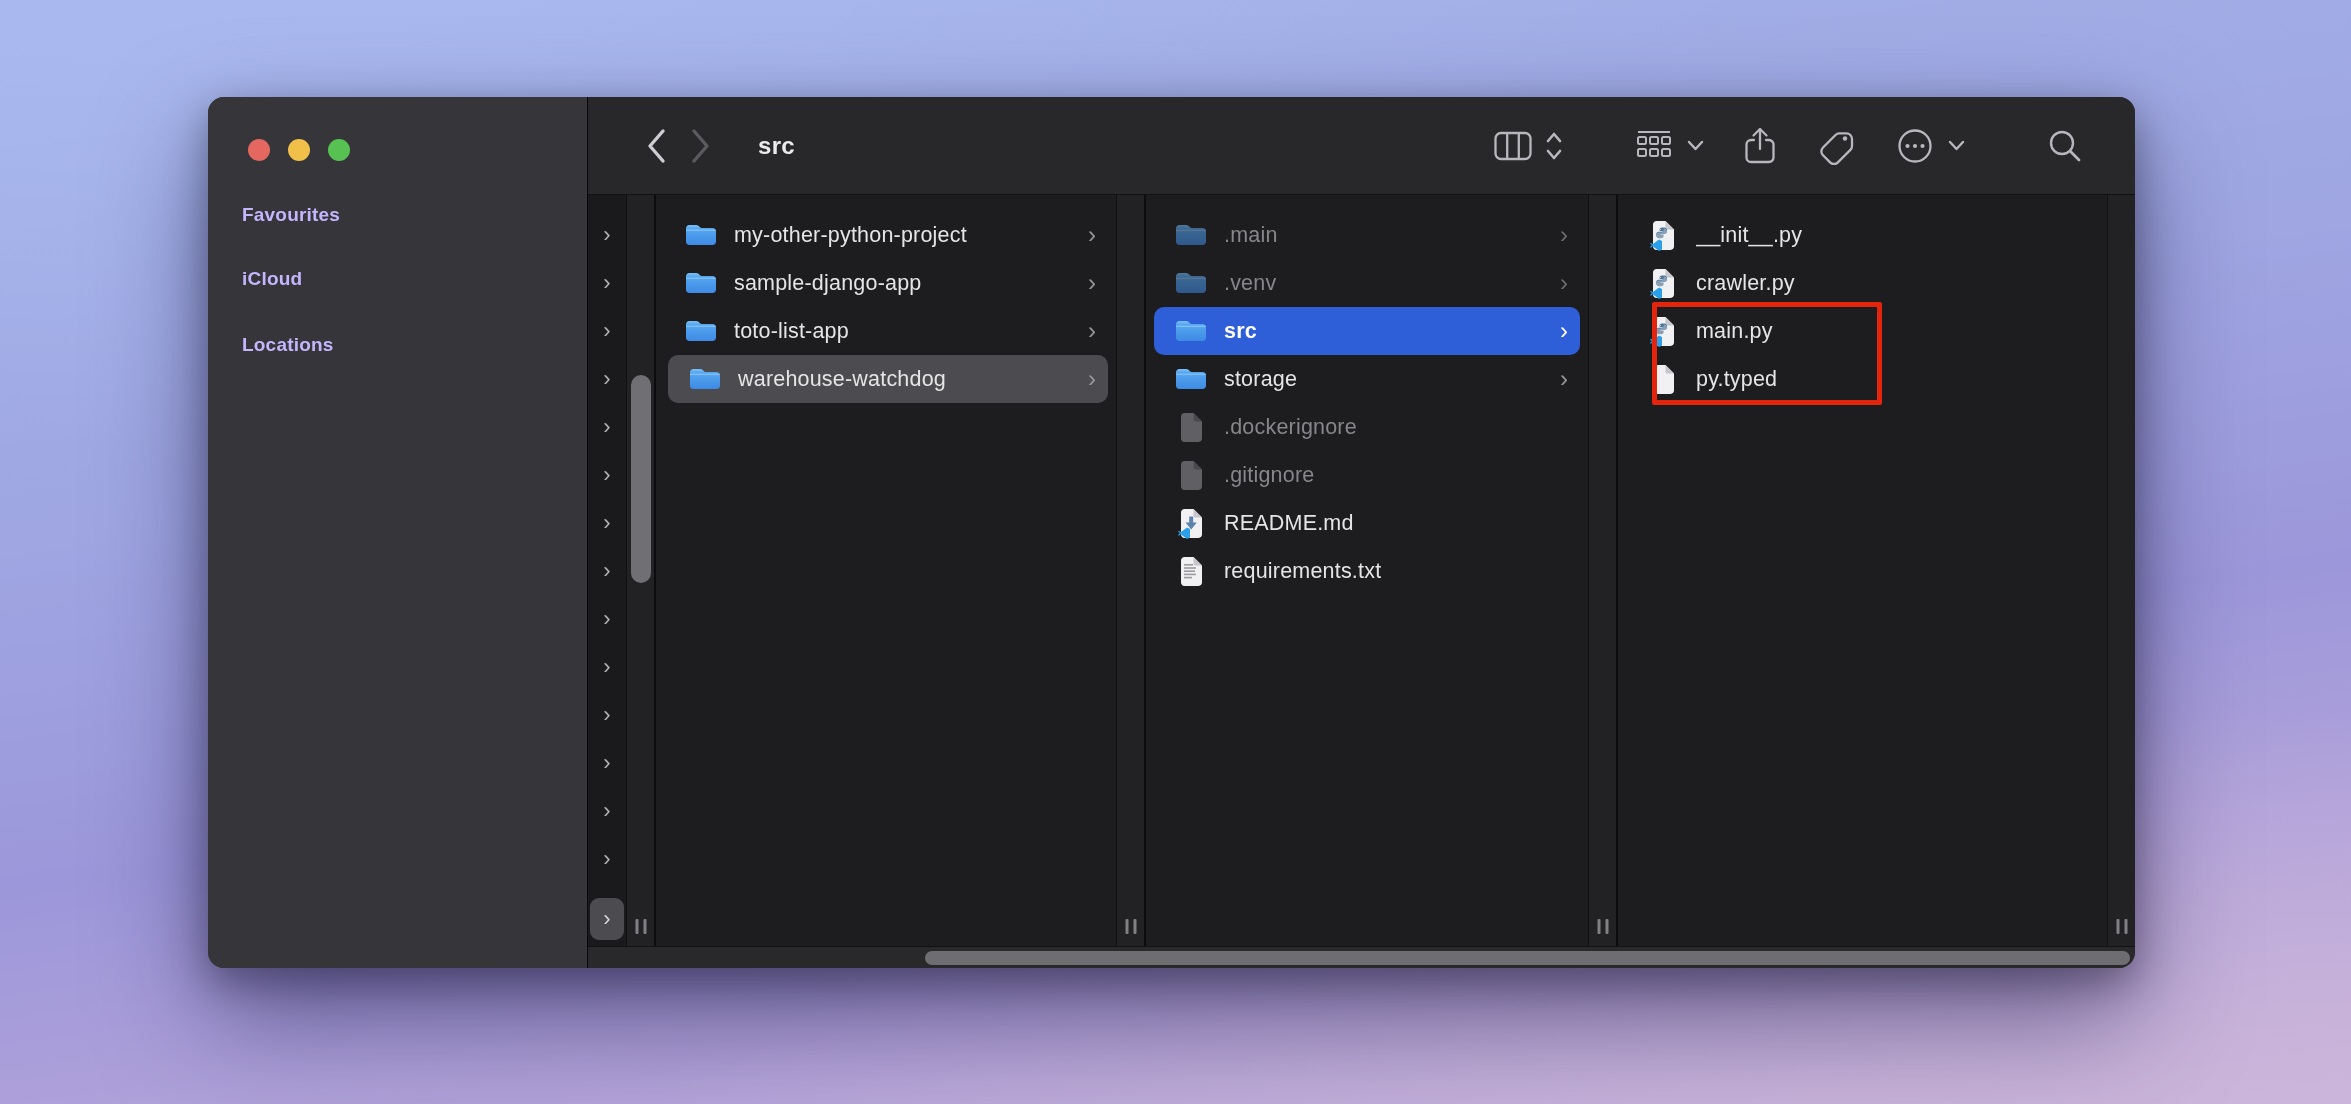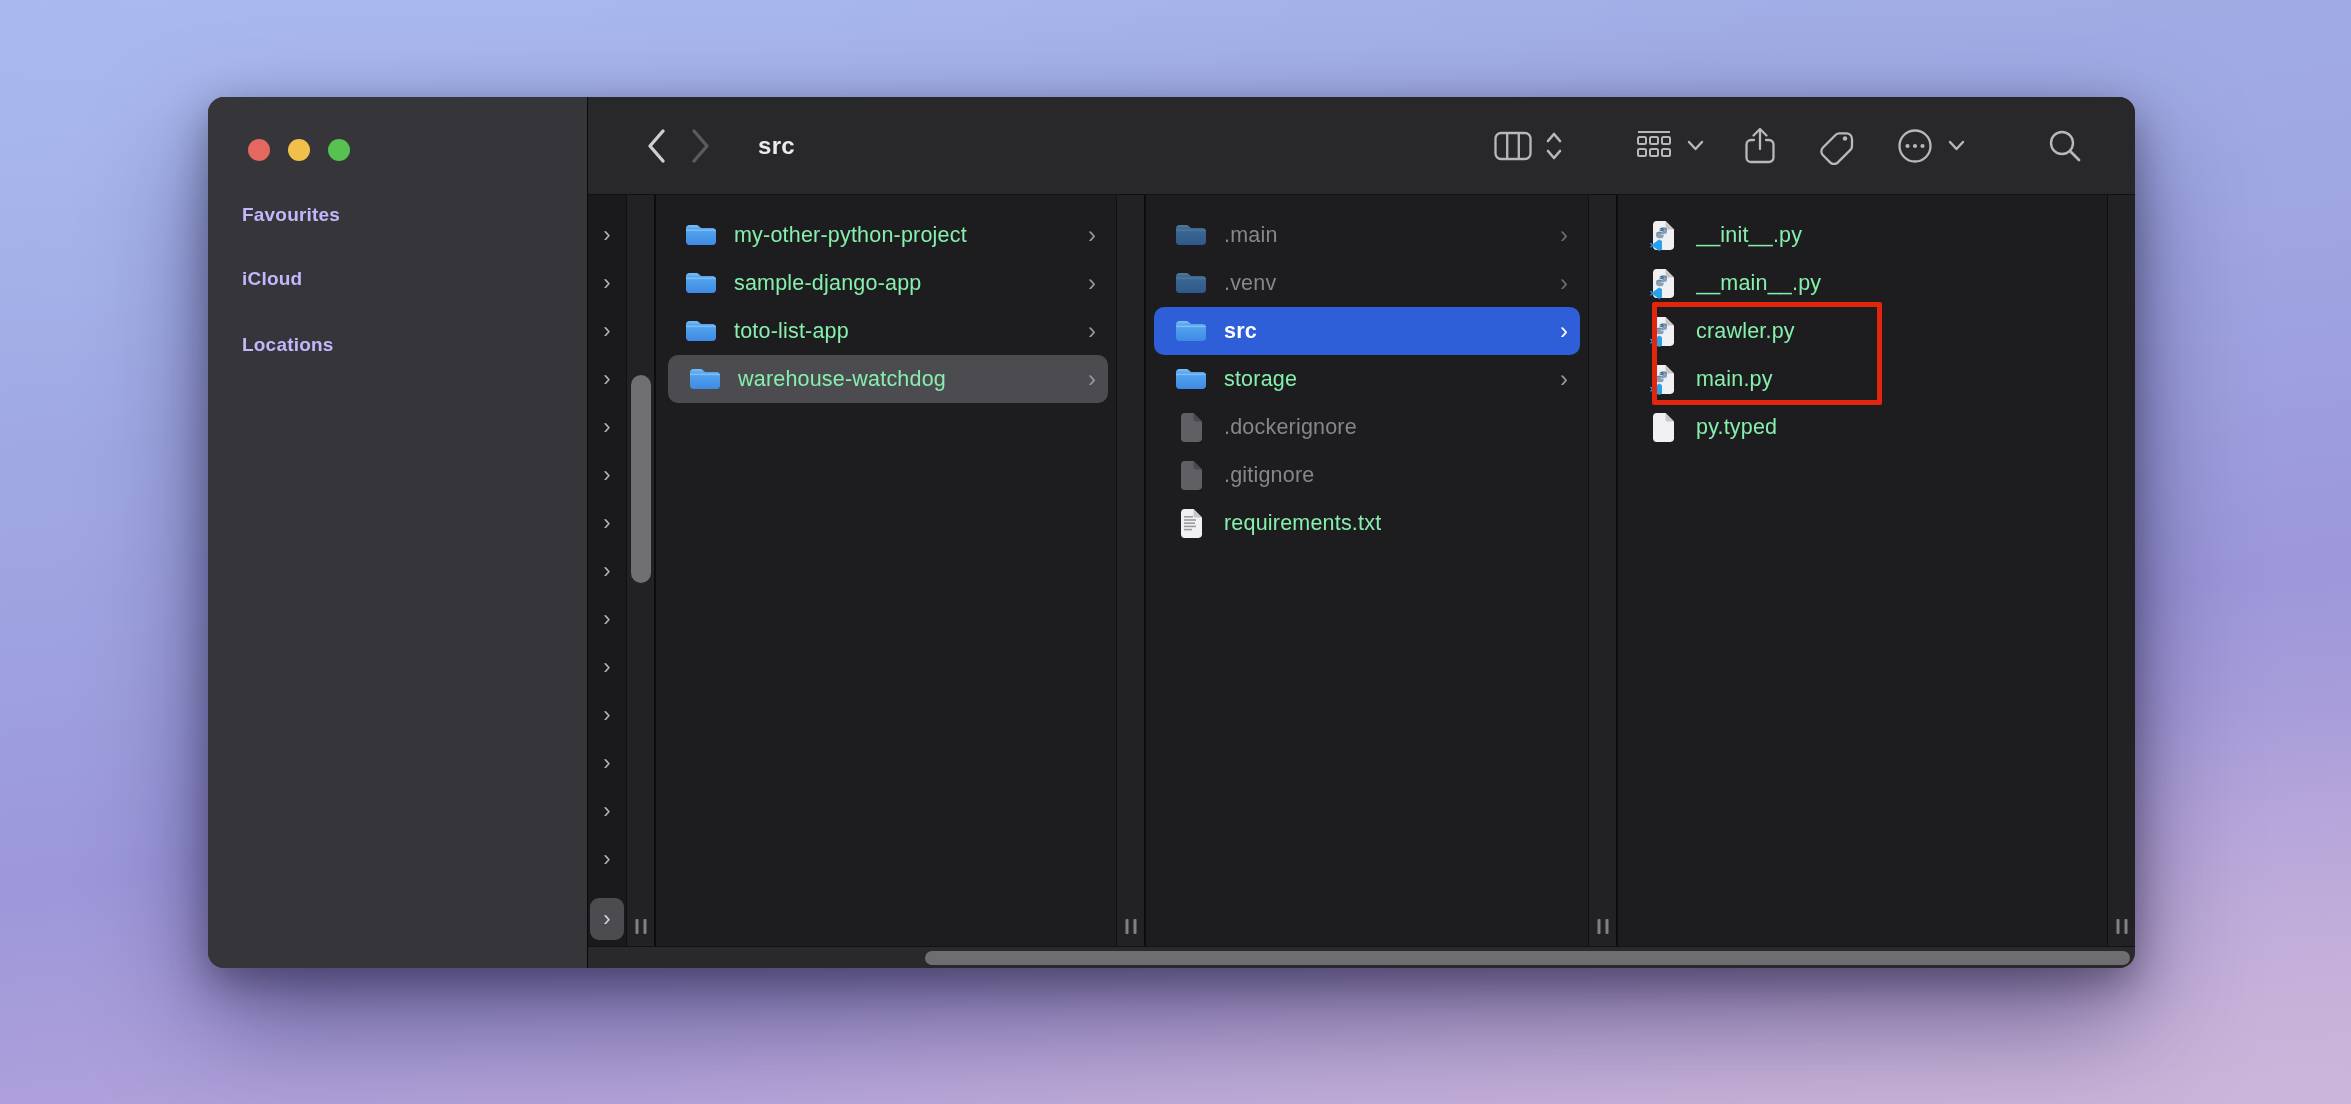--- a/index.html
+++ b/index.html
@@ -43,21 +43,21 @@
   .vtrack { width:28px; flex:none; background:#222225; border-left:1px solid #101012; position:relative; }
   .vthumb { position:absolute; left:4px; width:20px; background:#707074; border-radius:10px; }
   .handle { position:absolute; bottom:12px; left:50%; transform:translateX(-50%); display:flex; gap:5px; }
   .handle i { display:block; width:3px; height:15px; background:#808085; border-radius:1px; }
   .column { display:flex; flex:none; min-width:0; }
   .rows { flex:1; min-width:0; padding-top:16px; position:relative; }
   .row { height:48px; margin:0 8px; padding:0 12px 0 20px; border-radius:10px;
          display:flex; align-items:center; }
   .row .ficon { width:34px; height:34px; flex:none; margin-right:16px; display:flex;
                 align-items:center; justify-content:center; }
-  .row .flabel { font-size:21.5px; color:#86efac; white-space:nowrap; overflow:hidden; letter-spacing:.2px; }
+  .row .flabel { font-size:21.5px; color:#e5e5e5; white-space:nowrap; overflow:hidden; letter-spacing:.2px; }
   .row .fchev { margin-left:auto; color:#97979c; font-size:24px; line-height:1; padding-left:8px; }
   .row.dim .flabel { color:#86868b; }
   .row.dim .ficon { opacity:.55; }
   .row.dim .fchev { color:#6b6b70; }
   .row.sel-gray { background:#4c4c50;margin-left:12px; }
   .row.sel-blue { background:#2e5ed8; }
   .row.sel-blue .flabel { color:#ffffff; font-weight:600; }
   .row.sel-blue .fchev { color:#ffffff; }
   .annot { position:absolute; border:5px solid #e3250e; border-radius:2px; pointer-events:none; }
   
@@ -309,20 +309,35 @@
    <path d="M16.5 1l8.5 8.6h-6.3c-1.2 0-2.2-1-2.2-2.2z" fill="#6f6f74"></path>
                 </svg>
               </span>
               <span class="flabel">.gitignore</span>
             </div>
             <div class="row">
               <span class="ficon">
                 <svg width="29" height="31" viewBox="0 0 29 31">
                   <path d="M4 4.5C4 2.6 5.5 1 7.4 1h9.1l8.5 8.6v17C25 28.4 23.5 30 21.6 30H7.4C5.5 30 4 28.4 4 26.5z" fill="#f1f1f3"></path>
    <path d="M16.5 1l8.5 8.6h-6.3c-1.2 0-2.2-1-2.2-2.2z" fill="#c6c6cb"></path>
+      <g transform="translate(8.6,8.5)">
+                    <path d="M3.6 0h4v6h3.6L5.6 13 0 6h3.6z" fill="#5d82ab"></path>
+                  </g>
+                  <g transform="translate(0.5,19)">
+     <polygon points="9.5,0.5 12.5,2 12.5,10.5 9.5,12 3.2,7.3 1.5,8.8 0.4,8 2.4,6.2 0.4,4.5 1.5,3.7 3.2,5.2" fill="#2ba0ea"></polygon>
+   </g>
+                </svg>
+              </span>
+              <span class="flabel">README.md</span>
+            </div>
+            <div class="row">
+              <span class="ficon">
+                <svg width="29" height="31" viewBox="0 0 29 31">
+                  <path d="M4 4.5C4 2.6 5.5 1 7.4 1h9.1l8.5 8.6v17C25 28.4 23.5 30 21.6 30H7.4C5.5 30 4 28.4 4 26.5z" fill="#f1f1f3"></path>
+   <path d="M16.5 1l8.5 8.6h-6.3c-1.2 0-2.2-1-2.2-2.2z" fill="#c6c6cb"></path>
       <g fill="#9a9aa0">
         <rect x="7" y="8" width="9" height="1.6"></rect>
                     <rect x="7" y="11.2" width="12" height="1.6"></rect>
         <rect x="7" y="14.4" width="11" height="1.6"></rect>
                     <rect x="7" y="17.6" width="12" height="1.6"></rect>
         <rect x="7" y="20.8" width="8" height="1.6"></rect>
                   </g>
                 </svg>
               </span>
               <span class="flabel">requirements.txt</span>
@@ -365,37 +380,20 @@
                   <g transform="translate(7.2,7.5)">
      <path d="M5.9 0C4.2 0 3.4.8 3.4 2.2v1.4h3v.6H2.3C1 4.2 0 5.3 0 6.9s1 2.8 2.3 2.8h1.1V8.1c0-1.3 1.1-2.3 2.4-2.3h2.7c1.3 0 2.3-1 2.3-2.3v-1C10.8.9 9.6 0 7.9 0z" fill="#49759c"></path>
      <path d="M5.9 0C4.2 0 3.4.8 3.4 2.2v1.4h3v.6H2.3C1 4.2 0 5.3 0 6.9s1 2.8 2.3 2.8h1.1V8.1c0-1.3 1.1-2.3 2.4-2.3h2.7c1.3 0 2.3-1 2.3-2.3v-1C10.8.9 9.6 0 7.9 0z" fill="#8a9fb5" transform="rotate(180 5.4 5.35)"></path>
      <circle cx="4.4" cy="1.7" r=".55" fill="#e8eef4"></circle>
    </g>
                   <g transform="translate(0.5,19)">
      <polygon points="9.5,0.5 12.5,2 12.5,10.5 9.5,12 3.2,7.3 1.5,8.8 0.4,8 2.4,6.2 0.4,4.5 1.5,3.7 3.2,5.2" fill="#2ba0ea"></polygon>
    </g>
                 </svg>
               </span>
-              <span class="flabel">__main__.py</span>
-            </div>
-            <div class="row">
-              <span class="ficon">
-                <svg width="29" height="31" viewBox="0 0 29 31">
-                  <path d="M4 4.5C4 2.6 5.5 1 7.4 1h9.1l8.5 8.6v17C25 28.4 23.5 30 21.6 30H7.4C5.5 30 4 28.4 4 26.5z" fill="#f1f1f3"></path>
-   <path d="M16.5 1l8.5 8.6h-6.3c-1.2 0-2.2-1-2.2-2.2z" fill="#c6c6cb"></path>
-                  <g transform="translate(7.2,7.5)">
-     <path d="M5.9 0C4.2 0 3.4.8 3.4 2.2v1.4h3v.6H2.3C1 4.2 0 5.3 0 6.9s1 2.8 2.3 2.8h1.1V8.1c0-1.3 1.1-2.3 2.4-2.3h2.7c1.3 0 2.3-1 2.3-2.3v-1C10.8.9 9.6 0 7.9 0z" fill="#49759c"></path>
-     <path d="M5.9 0C4.2 0 3.4.8 3.4 2.2v1.4h3v.6H2.3C1 4.2 0 5.3 0 6.9s1 2.8 2.3 2.8h1.1V8.1c0-1.3 1.1-2.3 2.4-2.3h2.7c1.3 0 2.3-1 2.3-2.3v-1C10.8.9 9.6 0 7.9 0z" fill="#8a9fb5" transform="rotate(180 5.4 5.35)"></path>
-     <circle cx="4.4" cy="1.7" r=".55" fill="#e8eef4"></circle>
-   </g>
-                  <g transform="translate(0.5,19)">
-     <polygon points="9.5,0.5 12.5,2 12.5,10.5 9.5,12 3.2,7.3 1.5,8.8 0.4,8 2.4,6.2 0.4,4.5 1.5,3.7 3.2,5.2" fill="#2ba0ea"></polygon>
-   </g>
-                </svg>
-              </span>
               <span class="flabel">crawler.py</span>
             </div>
             <div class="row">
               <span class="ficon">
                 <svg width="29" height="31" viewBox="0 0 29 31">
                   <path d="M4 4.5C4 2.6 5.5 1 7.4 1h9.1l8.5 8.6v17C25 28.4 23.5 30 21.6 30H7.4C5.5 30 4 28.4 4 26.5z" fill="#f1f1f3"></path>
    <path d="M16.5 1l8.5 8.6h-6.3c-1.2 0-2.2-1-2.2-2.2z" fill="#c6c6cb"></path>
                   <g transform="translate(7.2,7.5)">
      <path d="M5.9 0C4.2 0 3.4.8 3.4 2.2v1.4h3v.6H2.3C1 4.2 0 5.3 0 6.9s1 2.8 2.3 2.8h1.1V8.1c0-1.3 1.1-2.3 2.4-2.3h2.7c1.3 0 2.3-1 2.3-2.3v-1C10.8.9 9.6 0 7.9 0z" fill="#49759c"></path>
      <path d="M5.9 0C4.2 0 3.4.8 3.4 2.2v1.4h3v.6H2.3C1 4.2 0 5.3 0 6.9s1 2.8 2.3 2.8h1.1V8.1c0-1.3 1.1-2.3 2.4-2.3h2.7c1.3 0 2.3-1 2.3-2.3v-1C10.8.9 9.6 0 7.9 0z" fill="#8a9fb5" transform="rotate(180 5.4 5.35)"></path>

